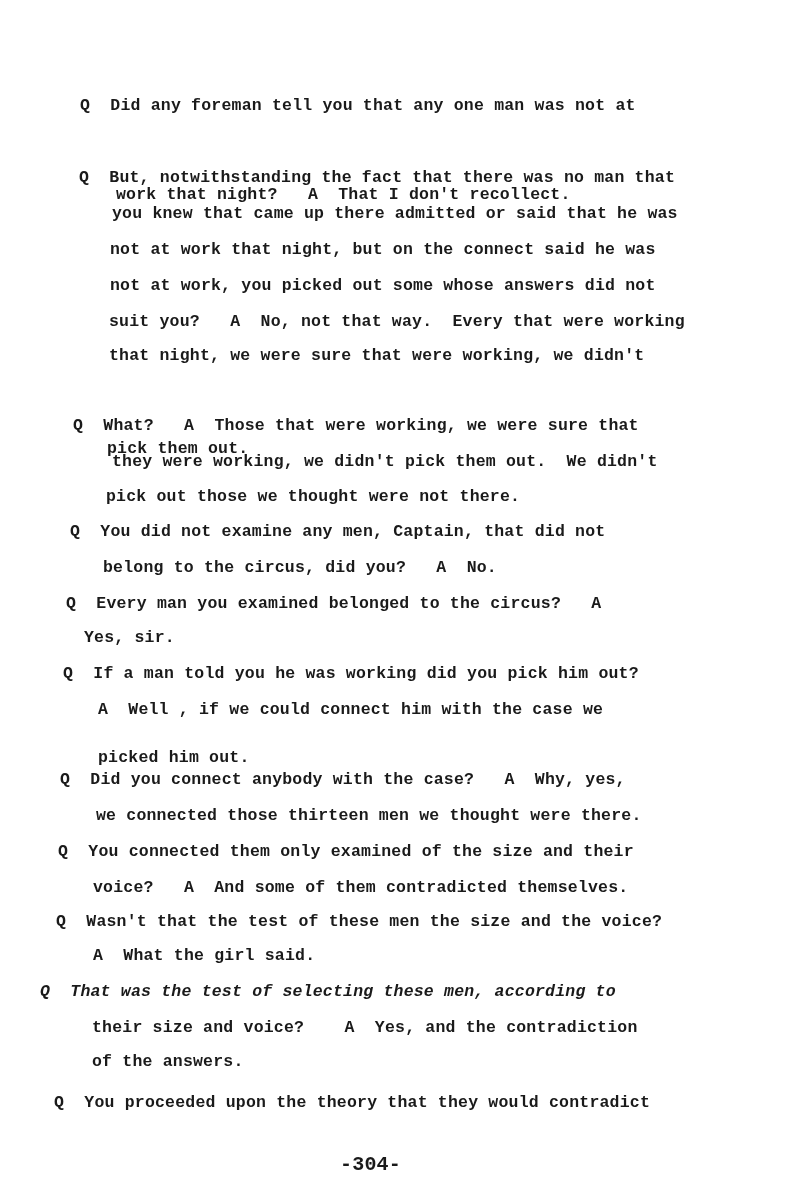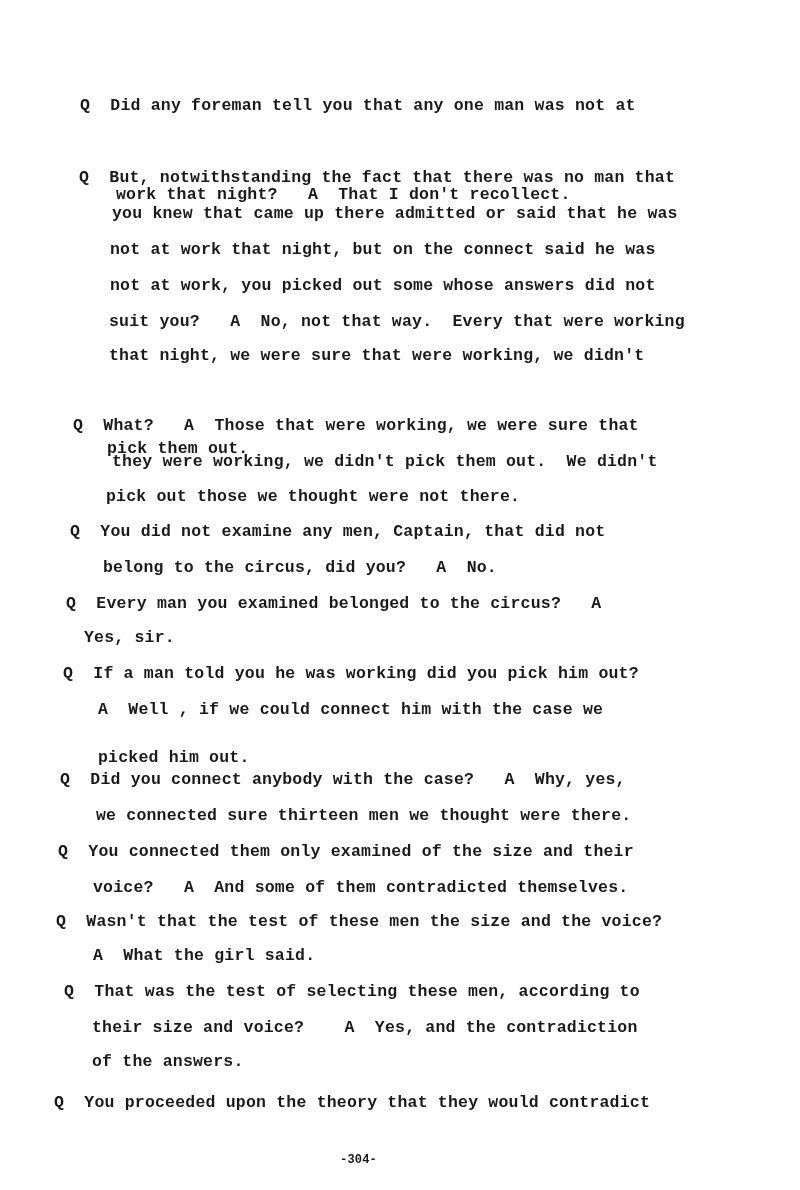--- a/index.html
+++ b/index.html
@@ -4,21 +4,21 @@
   <style>
     html, body { margin: 0; padding: 0; background: #ffffff; }
     body { width: 800px; height: 1190px; position: relative; overflow: hidden; }
     .page {
       position: absolute; left: 0; top: 0; width: 800px; height: 1190px;
       background: #ffffff; color: #1a1a1a;
       font-family: "Liberation Mono", "DejaVu Sans Mono", monospace;
       font-size: 16.5px; font-weight: bold; letter-spacing: 0.2px; text-align: right;
     }
     .line { position: absolute; white-space: pre; line-height: 20px; }
-    .pageno { position: absolute; left: 340px; top: 1153px; font-size: 12px; white-space: pre; }
+    .pageno { position: absolute; left: 340px; top: 1153px; font-size: 20px; white-space: pre; }
   </style>
 </head>
 <body>
 
 <div class="page">
   <div id="lines">
       <div class="line" style="left: 80px; top: 96px;">Q  Did any foreman tell you that any one man was not at</div>
       <div class="line" style="left: 116px; top: 137px; margin-top: 48px;">work that night?   A  That I don't recollect.</div>
       <div class="line" style="left: 79px; top: 168px;">Q  But, notwithstanding the fact that there was no man that</div>
       <div class="line" style="left: 112px; top: 204px;">you knew that came up there admitted or said that he was</div>
@@ -31,24 +31,24 @@
       <div class="line" style="left: 112px; top: 452px;">they were working, we didn't pick them out.  We didn't</div>
       <div class="line" style="left: 106px; top: 487px;">pick out those we thought were not there.</div>
       <div class="line" style="left: 70px; top: 522px;">Q  You did not examine any men, Captain, that did not</div>
       <div class="line" style="left: 103px; top: 558px;">belong to the circus, did you?   A  No.</div>
       <div class="line" style="left: 66px; top: 594px;">Q  Every man you examined belonged to the circus?   A</div>
       <div class="line" style="left: 84px; top: 628px;">Yes, sir.</div>
       <div class="line" style="left: 63px; top: 664px;">Q  If a man told you he was working did you pick him out?</div>
       <div class="line" style="left: 98px; top: 700px;">A  Well , if we could connect him with the case we</div>
       <div class="line" style="left: 98px; top: 736px; margin-top: 12px;">picked him out.</div>
       <div class="line" style="left: 60px; top: 770px;">Q  Did you connect anybody with the case?   A  Why, yes,</div>
-      <div class="line" style="left: 96px; top: 806px;">we connected sure thirteen men we thought were there.</div>
+      <div class="line" style="left: 96px; top: 806px;">we connected those thirteen men we thought were there.</div>
       <div class="line" style="left: 58px; top: 842px;">Q  You connected them only examined of the size and their</div>
       <div class="line" style="left: 93px; top: 878px;">voice?   A  And some of them contradicted themselves.</div>
       <div class="line" style="left: 56px; top: 912px;">Q  Wasn't that the test of these men the size and the voice?</div>
       <div class="line" style="left: 93px; top: 946px;">A  What the girl said.</div>
-      <div class="line" style="left: 64px; top: 982px;">Q  That was the test of selecting these men, according to</div>
+      <div class="line" style="left: 40px; top: 982px; font-style: italic;">Q  That was the test of selecting these men, according to</div>
       <div class="line" style="left: 92px; top: 1018px;">their size and voice?    A  Yes, and the contradiction</div>
       <div class="line" style="left: 92px; top: 1052px;">of the answers.</div>
       <div class="line" style="left: 54px; top: 1093px;">Q  You proceeded upon the theory that they would contradict</div>
     </div>
   <div class="pageno">-304-</div>
 </div>
 
 </body></html>

